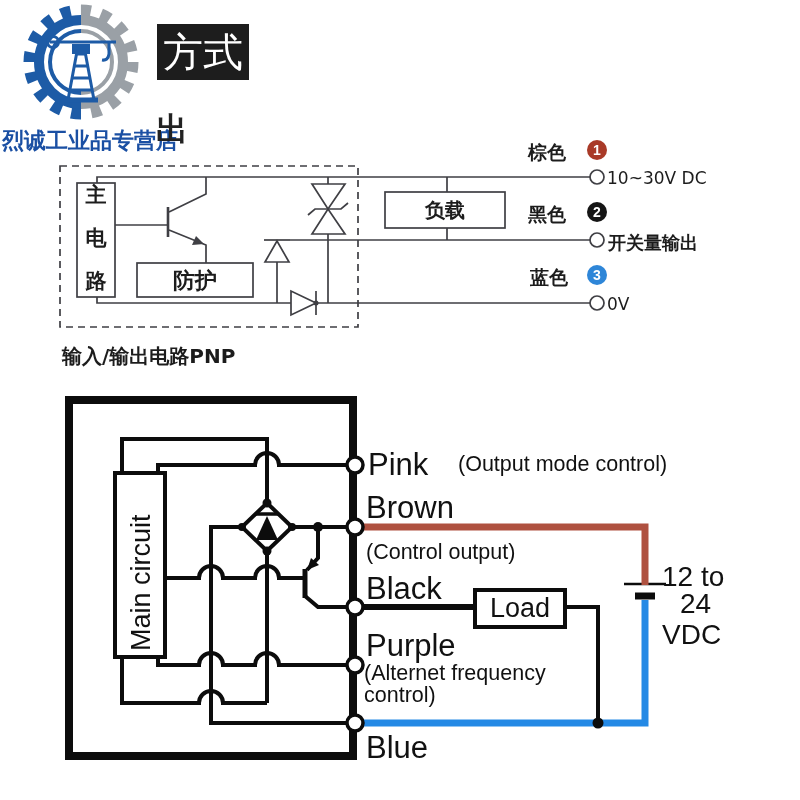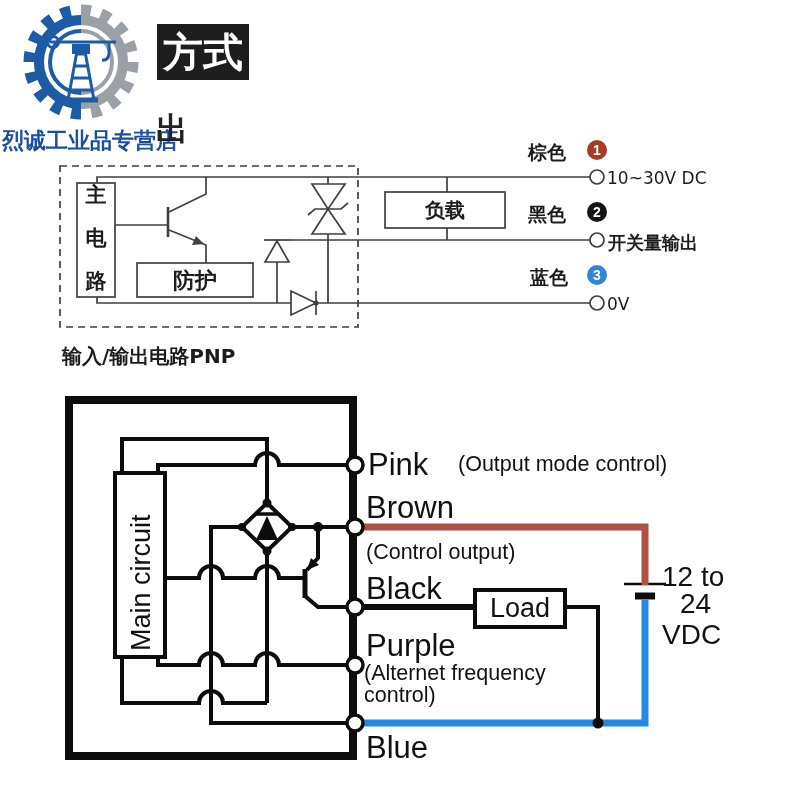--- a/index.html
+++ b/index.html
@@ -2,21 +2,21 @@
 <html><head>
 <meta charset="utf-8">
 <style>
   html,body{margin:0;padding:0;background:#ffffff;}
   .canvas{position:relative;width:800px;height:800px;background:#ffffff;overflow:hidden;
           font-family:"DejaVu Sans", sans-serif;}
   .abs{position:absolute;}
   .store-name{left:2px;top:126px;width:166px;font-size:22px;font-weight:700;color:#1a4fa3;
               letter-spacing:0px;white-space:nowrap;}
   .title-box{left:157px;top:24px;width:92px;height:56px;background:#1d1d1d;color:#ffffff;
-             font-size:40px;font-weight:700;text-align:center;line-height:56px;}
+             font-size:40px;font-weight:400;text-align:center;line-height:56px;}
   .cropped-char{left:156px;top:108px;font-size:32px;font-weight:600;color:#222222;}
   svg text{font-family:"DejaVu Sans", sans-serif;}
   svg .lat-t{font-family:"Liberation Sans", sans-serif;}
 </style>
 </head>
 <body>
 
 <div class="canvas">
 
   <svg class="abs" style="left:8px;top:2px;" width="145" height="122" viewBox="0 0 145 122">

